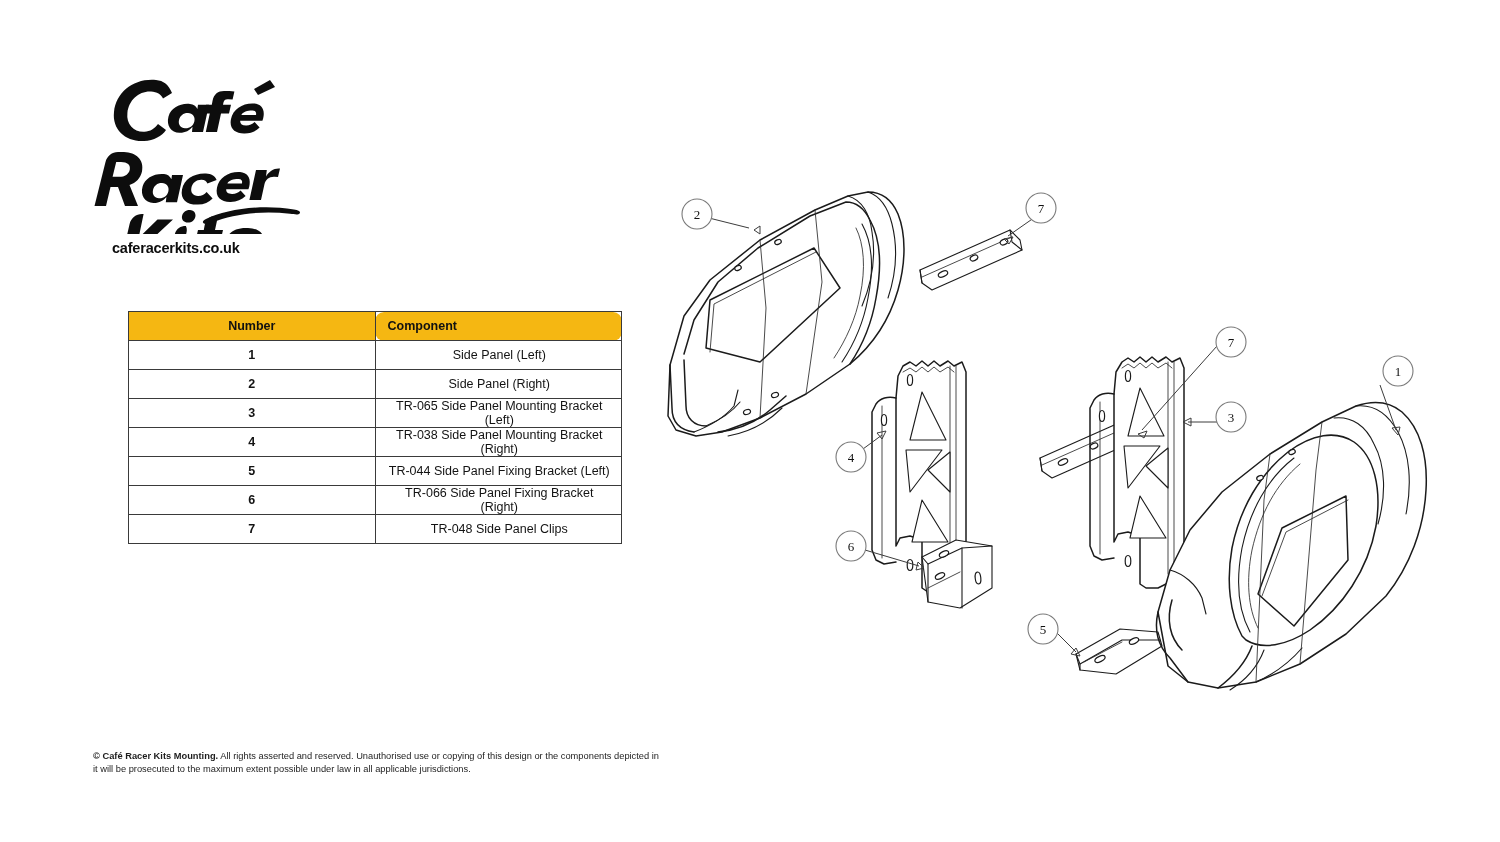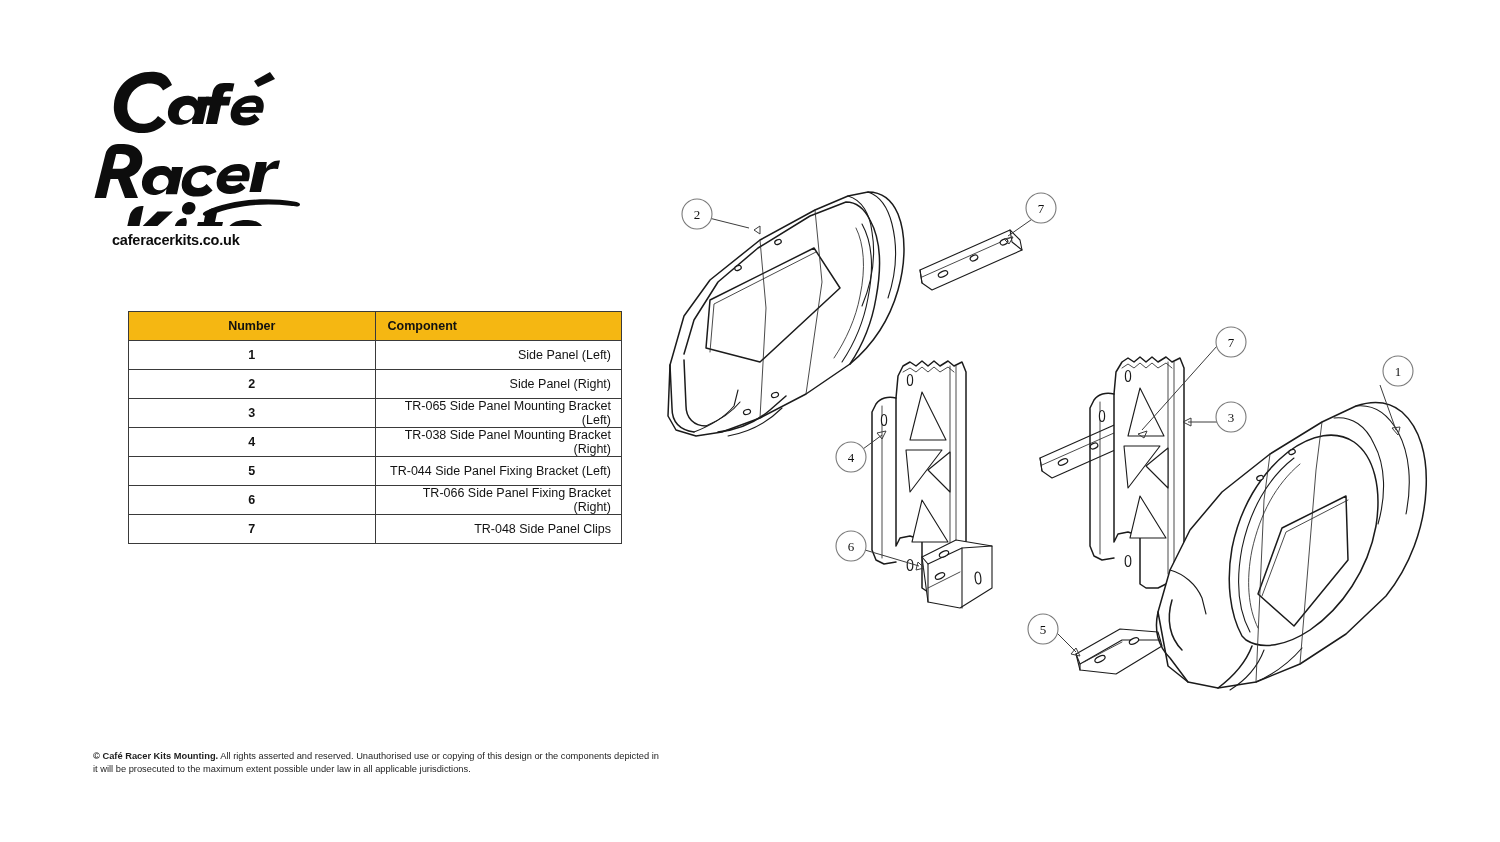--- a/index.html
+++ b/index.html
@@ -14,21 +14,21 @@
     position: relative;
     overflow: hidden;
     font-family: "Liberation Sans", sans-serif;
     color: #1a1a1a;
   }
 
   
   #brand-block {
     position: absolute;
     left: 88px;
-    top: 48px;
+    top: 56px;
     width: 240px;
   }
   #logo-mark {
     width: 210px;
     height: 178px;
     display: block;
     margin-left: 6px;
   }
   #brand-url {
     margin-top: 6px;
@@ -59,28 +59,28 @@
     padding: 0 10px;
     color: #131313;
   }
   table.parts thead th {
     background: #F5B712;
     font-weight: bold;
     font-size: 12.5px;
     color: #111;
   }
   table.parts thead th.col-num { text-align: center; }
-  table.parts thead th.col-comp { text-align: left; padding-left: 12px; }
+  table.parts thead th.col-comp { text-align: left; padding-left: 12px; border-radius: 9px; }
   table.parts td.num {
     text-align: center;
     font-weight: bold;
     width: 79px;
   }
   table.parts td.comp {
-    text-align: right;
+    text-align: center;
     padding-left: 12px;
   }
 
   
   #copyright {
     position: absolute;
     left: 93px;
     top: 750px;
     width: 566px;
     font-size: 9.3px;

